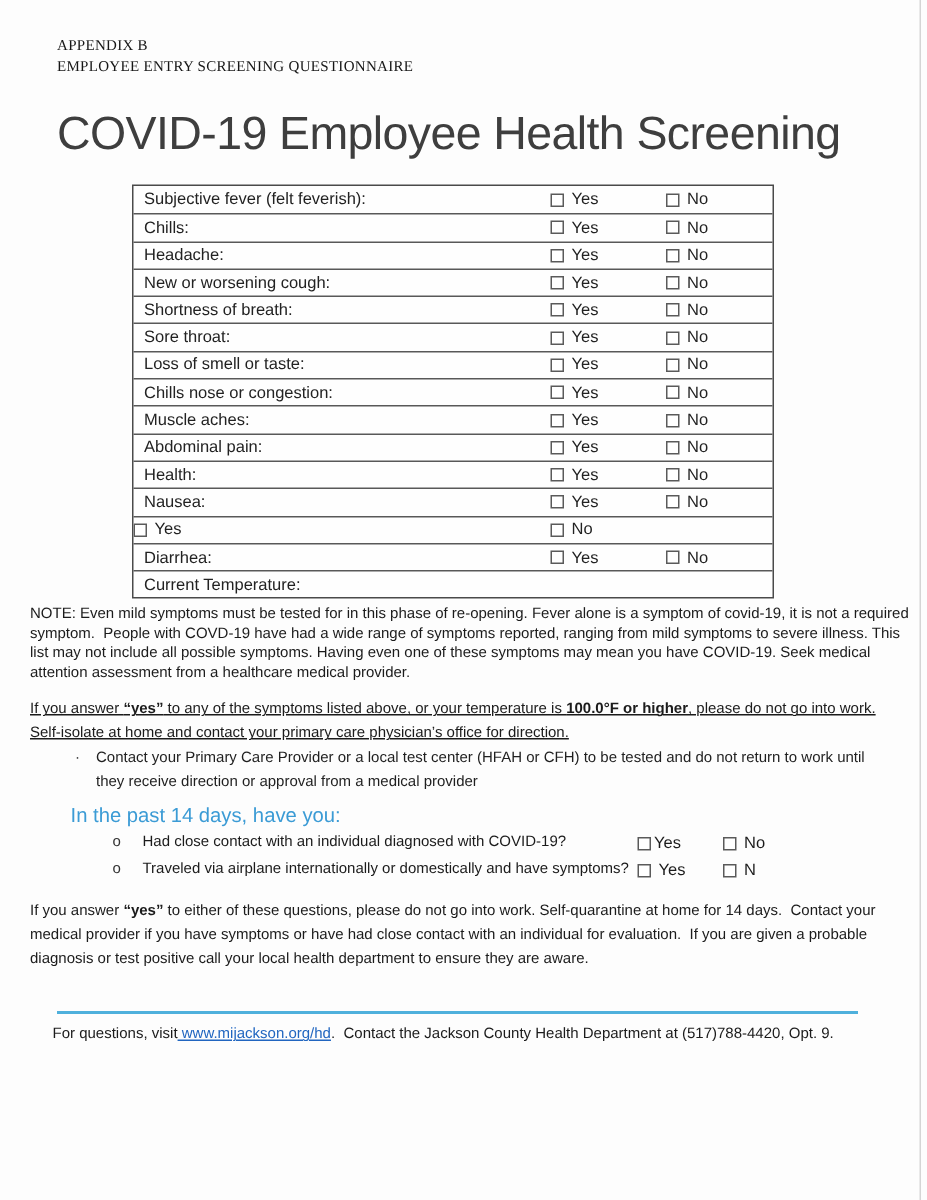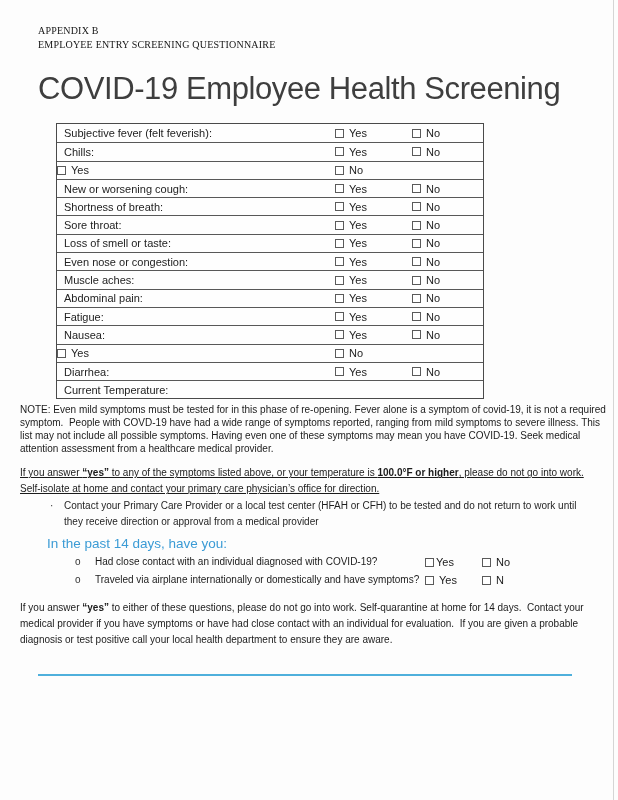--- a/index.html
+++ b/index.html
@@ -22,21 +22,21 @@
     margin:20px 0 0 38px;
     font-size:31px; font-weight:400; letter-spacing:-.4px; color:#3e3e3e;
   }
   .teal { color:var(--accent,#3b9bd5); }
   .intro-heading {
     margin:22px 0 0 47px; width:312px;
     font-size:13.5px; line-height:17px;
   }
 
   .symptom-table {
-    margin:16px 0 0 56px; width:428px;
+    margin:16px 0 0 88px; width:428px;
     border:1.4px solid #4a4a4a;
     background:#fefefe;
   }
   .trow {
     display:grid; grid-template-columns:278px 77px 1fr;
     height:18.3px; align-items:center;
     border-top:1px solid #585858;
     font-size:11px; color:#222;
   }
   .trow:first-child { border-top:none; }
@@ -106,20 +106,21 @@
           <div class="tcell">
             <span class="cb"></span>
             <span class="cbl">Yes</span>
           </div>
           <div class="tcell">
             <span class="cb"></span>
             <span class="cbl">No</span>
           </div>
         </div>
         <div class="trow">
+          <div class="tlabel">Headache:</div>
           <div class="tcell">
             <span class="cb"></span>
             <span class="cbl">Yes</span>
           </div>
           <div class="tcell">
             <span class="cb"></span>
             <span class="cbl">No</span>
           </div>
         </div>
         <div class="trow">
@@ -160,21 +161,21 @@
           <div class="tcell">
             <span class="cb"></span>
             <span class="cbl">Yes</span>
           </div>
           <div class="tcell">
             <span class="cb"></span>
             <span class="cbl">No</span>
           </div>
         </div>
         <div class="trow">
-          <div class="tlabel">Even nose or congestion:</div>
+          <div class="tlabel">Chills nose or congestion:</div>
           <div class="tcell">
             <span class="cb"></span>
             <span class="cbl">Yes</span>
           </div>
           <div class="tcell">
             <span class="cb"></span>
             <span class="cbl">No</span>
           </div>
         </div>
         <div class="trow">
@@ -193,21 +194,21 @@
           <div class="tcell">
             <span class="cb"></span>
             <span class="cbl">Yes</span>
           </div>
           <div class="tcell">
             <span class="cb"></span>
             <span class="cbl">No</span>
           </div>
         </div>
         <div class="trow">
-          <div class="tlabel">Fatigue:</div>
+          <div class="tlabel">Health:</div>
           <div class="tcell">
             <span class="cb"></span>
             <span class="cbl">Yes</span>
           </div>
           <div class="tcell">
             <span class="cb"></span>
             <span class="cbl">No</span>
           </div>
         </div>
         <div class="trow">
@@ -284,13 +285,14 @@
     <span class="q-cell">
         <span class="cb"></span>
         <span class="cbl">N</span>
       </span>
   </div>
 
   <p class="final-par"><span>If you answer </span><b>“yes”</b><span> to either of these questions, please do not go into work. Self-quarantine at home for 14 days.&nbsp; Contact your medical provider if you have symptoms or have had close contact with an individual for evaluation.&nbsp; If you are given a probable diagnosis or test positive call your local health department to ensure they are aware.</span></p>
 
   <div class="divider"></div>
 
+  <p class="footer-par"><span>For questions, visit</span><a class="footer-link"> www.mijackson.org/hd</a><span>.&nbsp; Contact the Jackson County Health Department at (517)788-4420, Opt. 9.</span></p>
 </div>
 
 </body></html>

